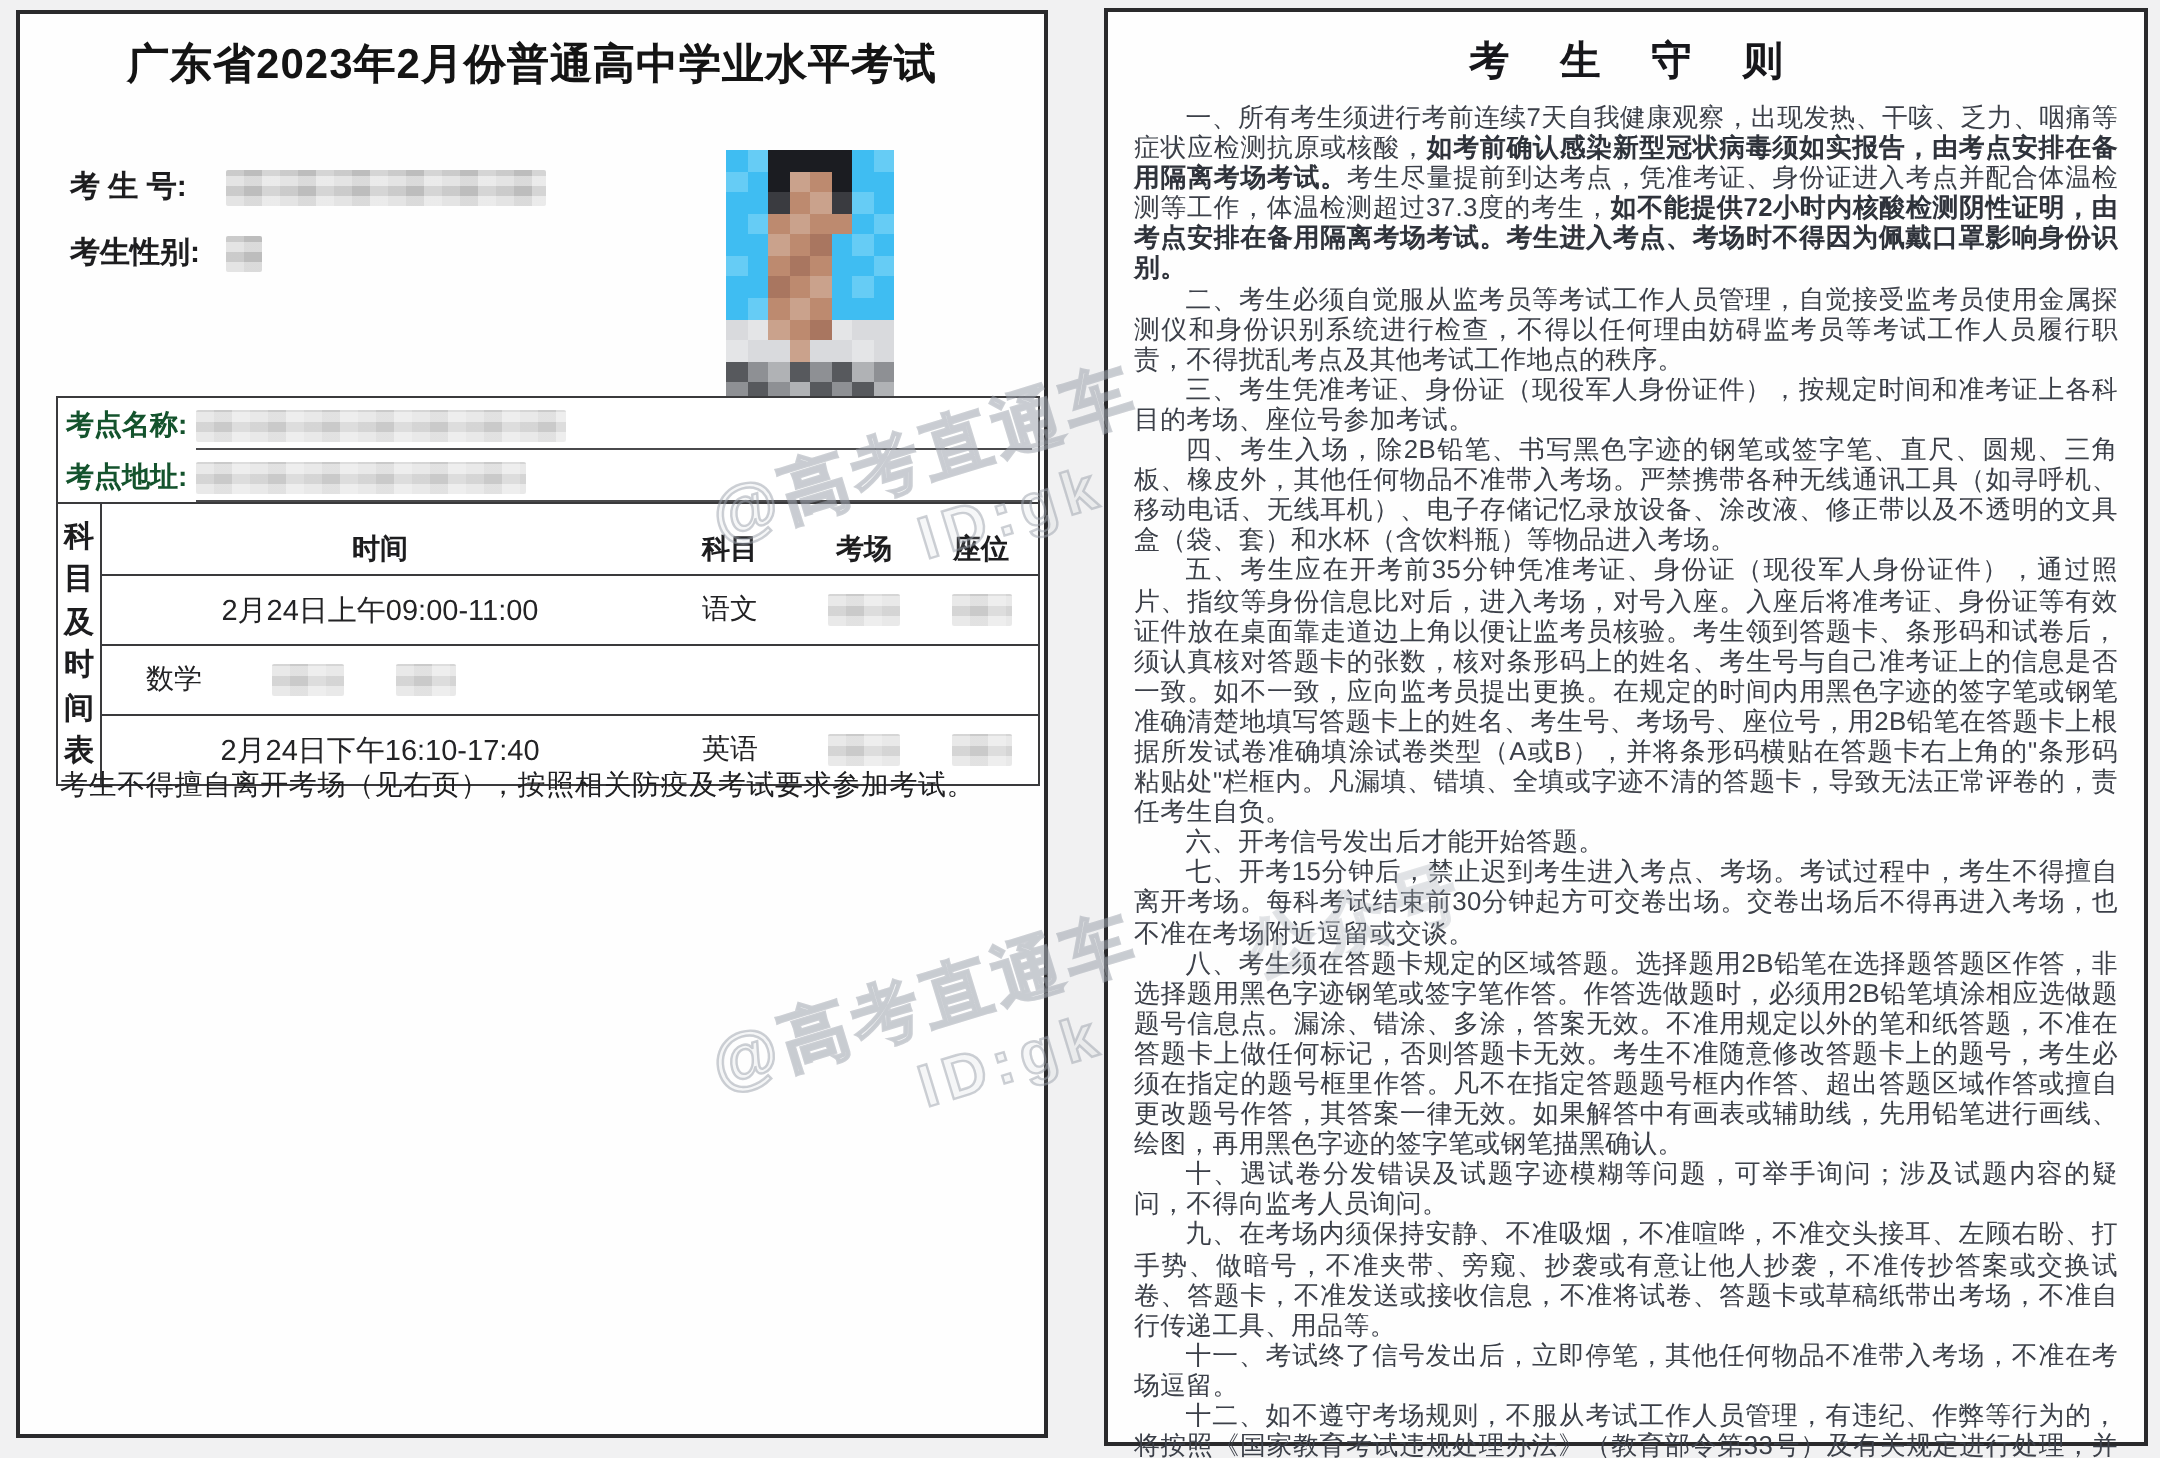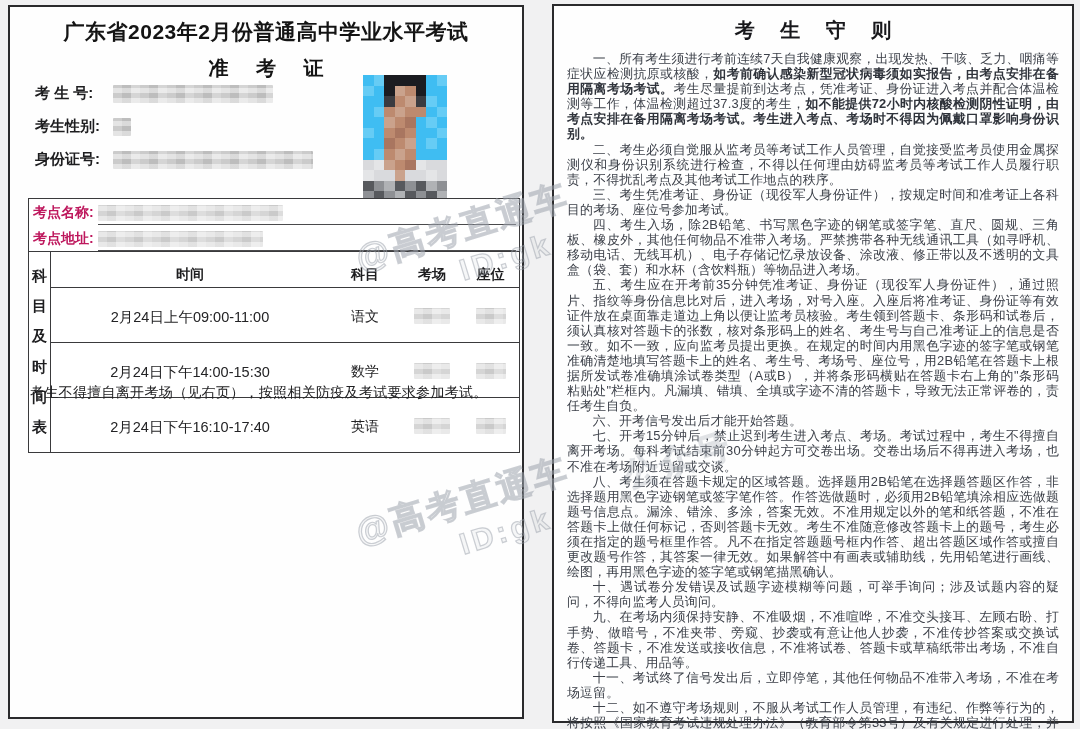--- a/index.html
+++ b/index.html
@@ -24,31 +24,31 @@
       repeating-linear-gradient(0deg, rgba(255,255,255,.35) 0 5px, rgba(0,0,0,.05) 5px 10px),
       repeating-linear-gradient(90deg,#d6d6d6 0 9px,#c7c7c7 9px 18px,#e0e0e0 18px 27px);
   }
   .redact.light{opacity:.8;}
   #photo{position:absolute;left:353px;top:68px;width:84px;height:127px;display:grid;
     grid-template-columns:repeat(8,1fr);grid-auto-rows:1fr;}
   #photo div{width:100%;height:100%;}
 
   #venue-box{position:absolute;left:18px;top:191px;width:492px;border:1.5px solid #3a3a3c;box-sizing:border-box;background:#fff;}
   .venue-row{display:flex;align-items:flex-end;height:26px;padding:0 3px 0 4px;}
-  .venue-label{font-size:14px;font-weight:700;color:#be185d;white-space:nowrap;padding-bottom:3px;}
+  .venue-label{font-size:14px;font-weight:700;color:#14532d;white-space:nowrap;padding-bottom:3px;}
   .venue-value{flex:1;margin-left:4px;border-bottom:1.2px solid #4a4a4c;height:22px;display:flex;align-items:center;}
   .venue-value .redact{height:16px;}
 
   #schedule{display:flex;border-top:1.5px solid #3a3a3c;}
   #side-cell{flex:0 0 21px;border-right:1.5px solid #3a3a3c;display:flex;flex-direction:column;
     align-items:center;justify-content:space-evenly;padding:4px 0;font-size:15px;font-weight:700;color:#1d1d1f;}
   #sched-main{flex:1;}
   .sched-header{display:flex;height:24px;align-items:center;border-bottom:1.2px solid #3a3a3c;
     font-size:14px;font-weight:700;color:#1d1d1f;margin-top:11px;}
-  .sched-row{display:flex;height:34px;align-items:flex-start;border-bottom:1.2px solid #3a3a3c;margin-top:20px;}
+  .sched-row{display:flex;height:34px;align-items:center;border-bottom:1.2px solid #3a3a3c;}
   .sched-row:last-child{border-bottom:none;}
   .col-time{flex:0 0 278px;text-align:center;}
   .col-subject{flex:0 0 72px;text-align:center;}
   .col-room{flex:0 0 62px;display:flex;justify-content:center;}
   .col-seat{flex:0 0 55px;display:flex;justify-content:center;}
   .sched-header .col-room,.sched-header .col-seat{display:block;text-align:center;}
   .sched-row .col-time{font-size:14.5px;color:#232325;font-weight:500;}
   .sched-row .col-subject{font-size:14px;color:#232325;font-weight:500;}
   .cell-redact{width:36px;height:16px;}
   .cell-redact.seat{width:30px;}
@@ -70,34 +70,29 @@
   .wm .wm-l2{font-size:30px;letter-spacing:4px;margin-left:96px;margin-top:1px;}
   #wm1{left:350px;top:238px;}
   #wm2{left:350px;top:512px;}
   #wm3{left:618px;top:455px;opacity:.55;}
 </style>
 </head>
 <body>
 
 <div class="page" id="page-left">
   <div class="lp-title1">广东省2023年2月份普通高中学业水平考试</div>
-  <div class="lp-title2">准 考 证</div>
 
   <div id="fields">
       <div class="field-row">
         <span class="field-label">考 生 号:</span>
         <span class="redact" style="width: 160px;"></span>
       </div>
       <div class="field-row">
         <span class="field-label">考生性别:</span>
         <span class="redact" style="width: 18px;"></span>
-      </div>
-      <div class="field-row">
-        <span class="field-label">身份证号:</span>
-        <span class="redact" style="width: 200px;"></span>
       </div>
     </div>
 
   <div id="photo">
       <div style="background: rgb(63, 189, 242);"></div>
       <div style="background: rgb(102, 204, 245);"></div>
       <div style="background: rgb(27, 28, 33);"></div>
       <div style="background: rgb(27, 28, 33);"></div>
       <div style="background: rgb(27, 28, 33);"></div>
       <div style="background: rgb(27, 28, 33);"></div>
@@ -229,21 +224,20 @@
               <div class="col-time">2月24日上午09:00-11:00</div>
               <div class="col-subject">语文</div>
               <div class="col-room">
                 <span class="redact light cell-redact"></span>
               </div>
               <div class="col-seat">
                 <span class="redact light cell-redact seat"></span>
               </div>
             </div>
             <div class="sched-row">
-              <div class="col-time">2月24日下午14:00-15:30</div>
               <div class="col-subject">数学</div>
               <div class="col-room">
                 <span class="redact light cell-redact"></span>
               </div>
               <div class="col-seat">
                 <span class="redact light cell-redact seat"></span>
               </div>
             </div>
             <div class="sched-row">
               <div class="col-time">2月24日下午16:10-17:40</div>

